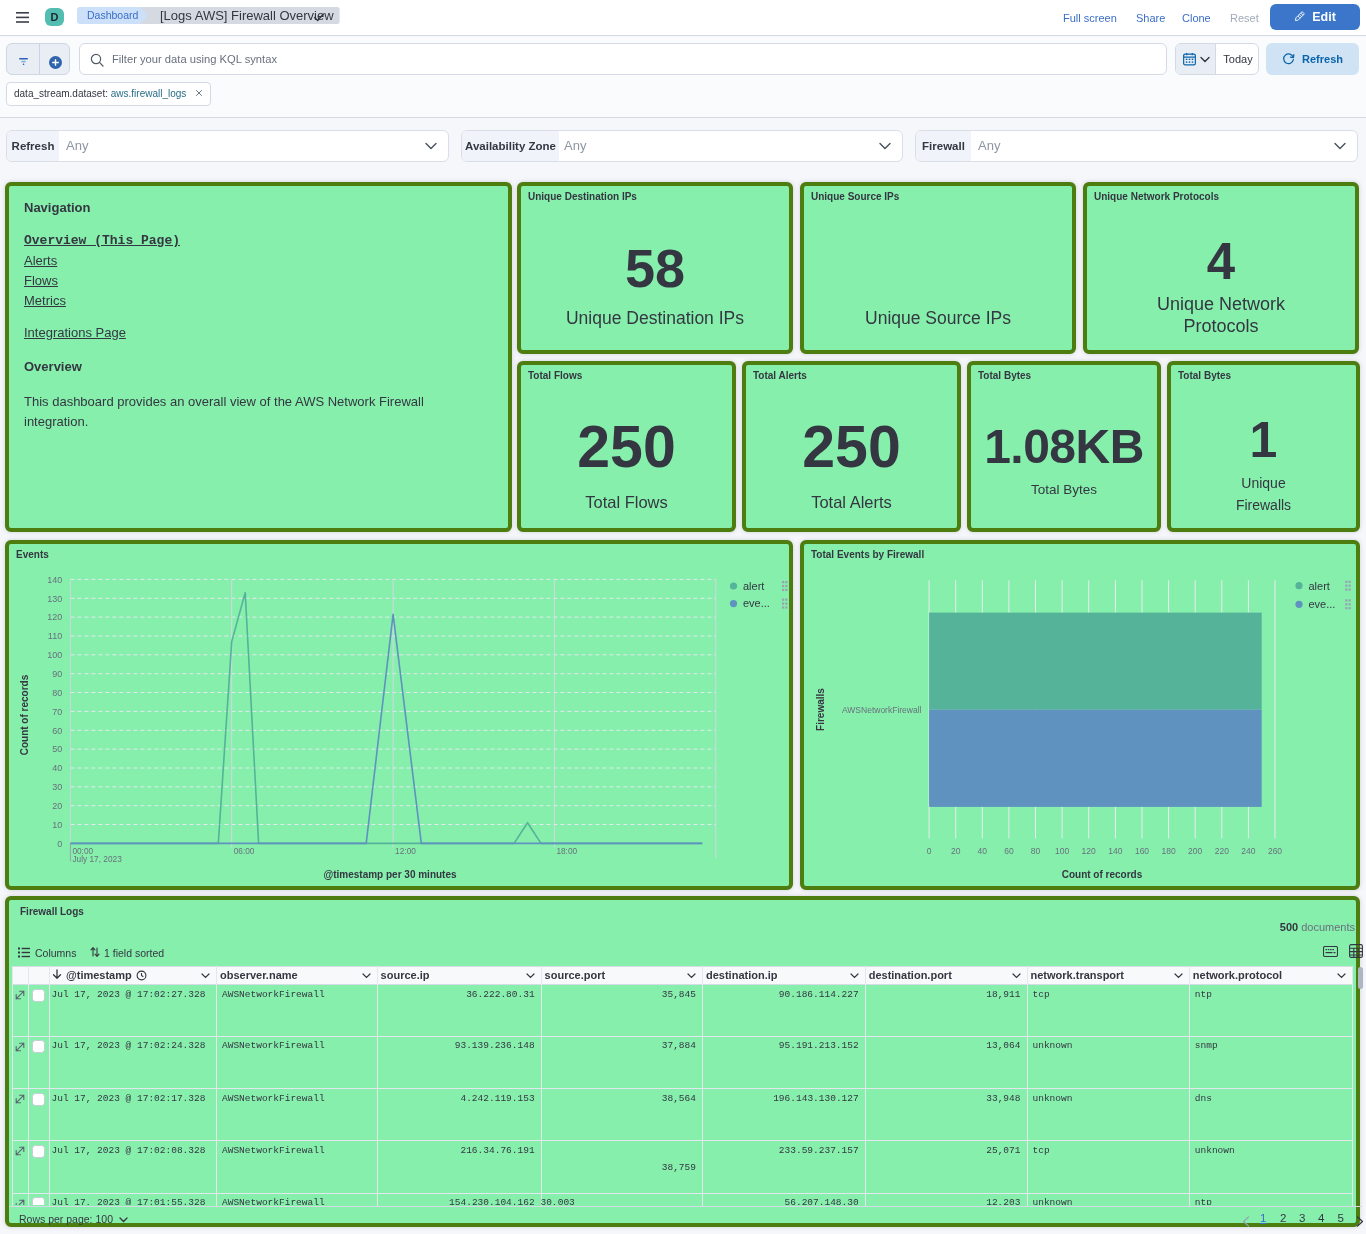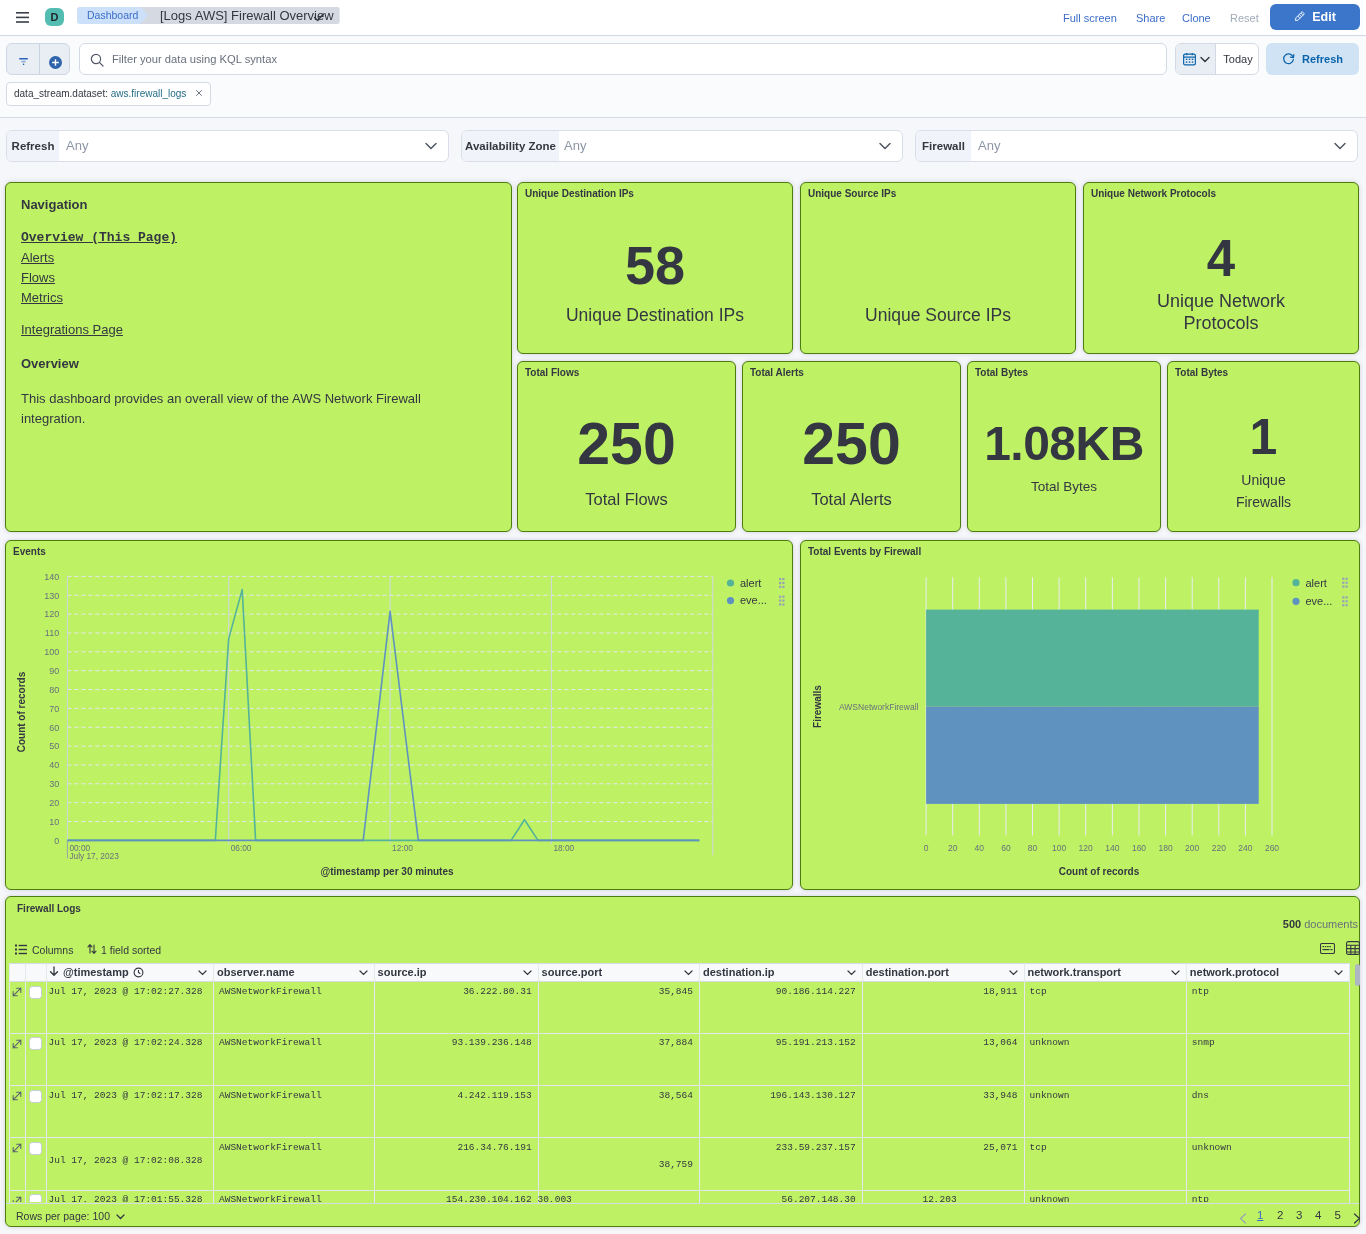--- a/index.html
+++ b/index.html
@@ -14,21 +14,21 @@
   #querybar { position:absolute; left:0; top:37px; width:1366px; height:81px; background:#fafbfd; border-bottom:1px solid #d3dae6; }
   .qgroup { position:absolute; left:6px; top:6px; width:64px; height:32px; background:#e9edf4; border:1px solid #cfd6e4; border-radius:6px; }
   .qsearch { position:absolute; left:79px; top:6px; width:1088px; height:32px; background:#fff; border:1px solid #d3dae6; border-radius:6px; font-size:11.2px; color:#69707d; line-height:30px; }
   .qdate { position:absolute; left:1175px; top:6px; width:84px; height:32px; background:#fff; border:1px solid #d3dae6; border-radius:6px; overflow:hidden; }
   .qrefresh { position:absolute; left:1266px; top:6px; width:93px; height:32px; background:#cfe3f4; border-radius:6px; color:#0a64ab; font-size:11px; font-weight:700; text-align:center; line-height:32px; }
   .fpill { position:absolute; left:6px; top:45px; height:24px; background:#fff; border:1px solid #d3dae6; border-radius:4px; font-size:10px; line-height:22px; padding:0 7px; }
   .ctrl { position:absolute; top:130px; height:32px; background:#fff; border:1px solid #d9dee8; border-radius:6px; }
   .ctrl .lbl { position:absolute; left:0; top:0; bottom:0; background:#f0f3f9; border-radius:5px 0 0 5px; font-size:11.5px; font-weight:700; line-height:30px; text-align:center; }
   .ctrl .any { position:absolute; top:0; font-size:13px; color:#8d96a5; line-height:30px; }
   .chev { position:absolute; }
-  .panel { position:absolute; background:#bef264; border:1px solid #4d7c0f; border-radius:6px; box-shadow:0 0 4px rgba(100,112,135,0.30); }
+  .panel { position:absolute; background:#86efac; border:4px solid #4d7c0f; border-radius:6px; box-shadow:0 0 4px rgba(100,112,135,0.30); }
   .ptitle { position:absolute; left:7px; top:5px; font-size:10px; font-weight:700; color:#343741; }
   .mnum { position:absolute; left:0; width:100%; text-align:center; font-weight:700; color:#343741; }
   .mlab { position:absolute; left:0; width:100%; text-align:center; font-size:17.5px; color:#343741; line-height:20px; }
   .md { position:absolute; font-size:13px; color:#343741; }
   .md a { color:#343741; text-decoration:underline; }
   .mono { font-family:"Liberation Mono", monospace; font-size:9.5px; color:#343741; white-space:pre; }
   .hdrcell { position:absolute; font-size:11px; font-weight:700; color:#343741; line-height:19.5px; }
 </style>
 </head>
 <body>
@@ -384,38 +384,38 @@
 <div class="abs mono" style="left:367.6px;top:108.6px;width:158px;text-align:right;">4.242.119.153</div>
 <div class="abs mono" style="left:531.6px;top:108.6px;width:155.4px;text-align:right;">38,564</div>
 <div class="abs mono" style="left:693px;top:108.6px;width:156.7px;text-align:right;">196.143.130.127</div>
 <div class="abs mono" style="left:855.7px;top:108.6px;width:155.8px;text-align:right;">33,948</div>
 <div class="abs mono" style="left:1023.5px;top:108.6px;">unknown</div>
 <div class="abs mono" style="left:1185.8px;top:108.6px;">dns</div>
 <svg class="abs" style="left:6px;top:162.4px" width="10" height="10" viewBox="0 0 10 10">
         <path d="M1.2 8.8 L8.8 1.2 M4.6 1.2 H8.8 V5.4 M1.2 4.6 V8.8 H5.4" stroke="#5d6470" stroke-width="1.1" fill="none" stroke-linecap="round" stroke-linejoin="round"></path>
       </svg>
 <div class="abs" style="left:22.7px;top:160.9px;width:13px;height:13px;border:1.2px solid #c8ccd7;border-radius:3.5px;background:#fff;"></div>
-<div class="abs mono" style="left:42.5px;top:160.9px;margin-top:13px;">Jul 17, 2023 @ 17:02:08.328</div>
+<div class="abs mono" style="left:42.5px;top:160.9px;">Jul 17, 2023 @ 17:02:08.328</div>
 <div class="abs mono" style="left:213px;top:160.9px;">AWSNetworkFirewall</div>
 <div class="abs mono" style="left:367.6px;top:160.9px;width:158px;text-align:right;">216.34.76.191</div>
 <div class="abs mono" style="left:531.6px;top:178px;width:155.4px;text-align:right;">38,759</div>
 <div class="abs mono" style="left:693px;top:160.9px;width:156.7px;text-align:right;">233.59.237.157</div>
 <div class="abs mono" style="left:855.7px;top:160.9px;width:155.8px;text-align:right;">25,071</div>
 <div class="abs mono" style="left:1023.5px;top:160.9px;">tcp</div>
 <div class="abs mono" style="left:1185.8px;top:160.9px;">unknown</div>
 <svg class="abs" style="left:6px;top:214.7px" width="10" height="10" viewBox="0 0 10 10">
         <path d="M1.2 8.8 L8.8 1.2 M4.6 1.2 H8.8 V5.4 M1.2 4.6 V8.8 H5.4" stroke="#5d6470" stroke-width="1.1" fill="none" stroke-linecap="round" stroke-linejoin="round"></path>
       </svg>
 <div class="abs" style="left:22.7px;top:213.2px;width:13px;height:13px;border:1.2px solid #c8ccd7;border-radius:3.5px;background:#fff;"></div>
 <div class="abs mono" style="left:42.5px;top:213.2px;">Jul 17, 2023 @ 17:01:55.328</div>
 <div class="abs mono" style="left:213px;top:213.2px;">AWSNetworkFirewall</div>
 <div class="abs mono" style="left:367.6px;top:213.2px;width:158px;text-align:right;">154.230.104.162</div>
 <div class="abs mono" style="left:531.6px;top:213.2px;width:155.4px;text-align:left;">30,003</div>
 <div class="abs mono" style="left:693px;top:213.2px;width:156.7px;text-align:right;">56.207.148.30</div>
-<div class="abs mono" style="left:855.7px;top:213.2px;width:155.8px;text-align:center;">12,203</div>
+<div class="abs mono" style="left:855.7px;top:213.2px;width:155.8px;text-align:right;">12,203</div>
 <div class="abs mono" style="left:1023.5px;top:213.2px;">unknown</div>
 <div class="abs mono" style="left:1185.8px;top:213.2px;">ntp</div>
 </div>
 <div class="abs" style="left:1348.5px;top:67px;width:5px;height:22px;background:#aeb6c4;border-radius:2.5px;"></div>
 <div class="abs" style="right:1px;top:20.5px;font-size:11px;color:#69707d;"><b style="color:#343741">500</b> documents</div>
 <svg class="abs" style="left:9px;top:47px" width="12" height="11" viewBox="0 0 12 11">
       <g fill="#343741">
         <rect x="0" y="0.5" width="2" height="2"></rect>
         <rect x="0" y="4.5" width="2" height="2"></rect>
         <rect x="0" y="8.5" width="2" height="2"></rect>

